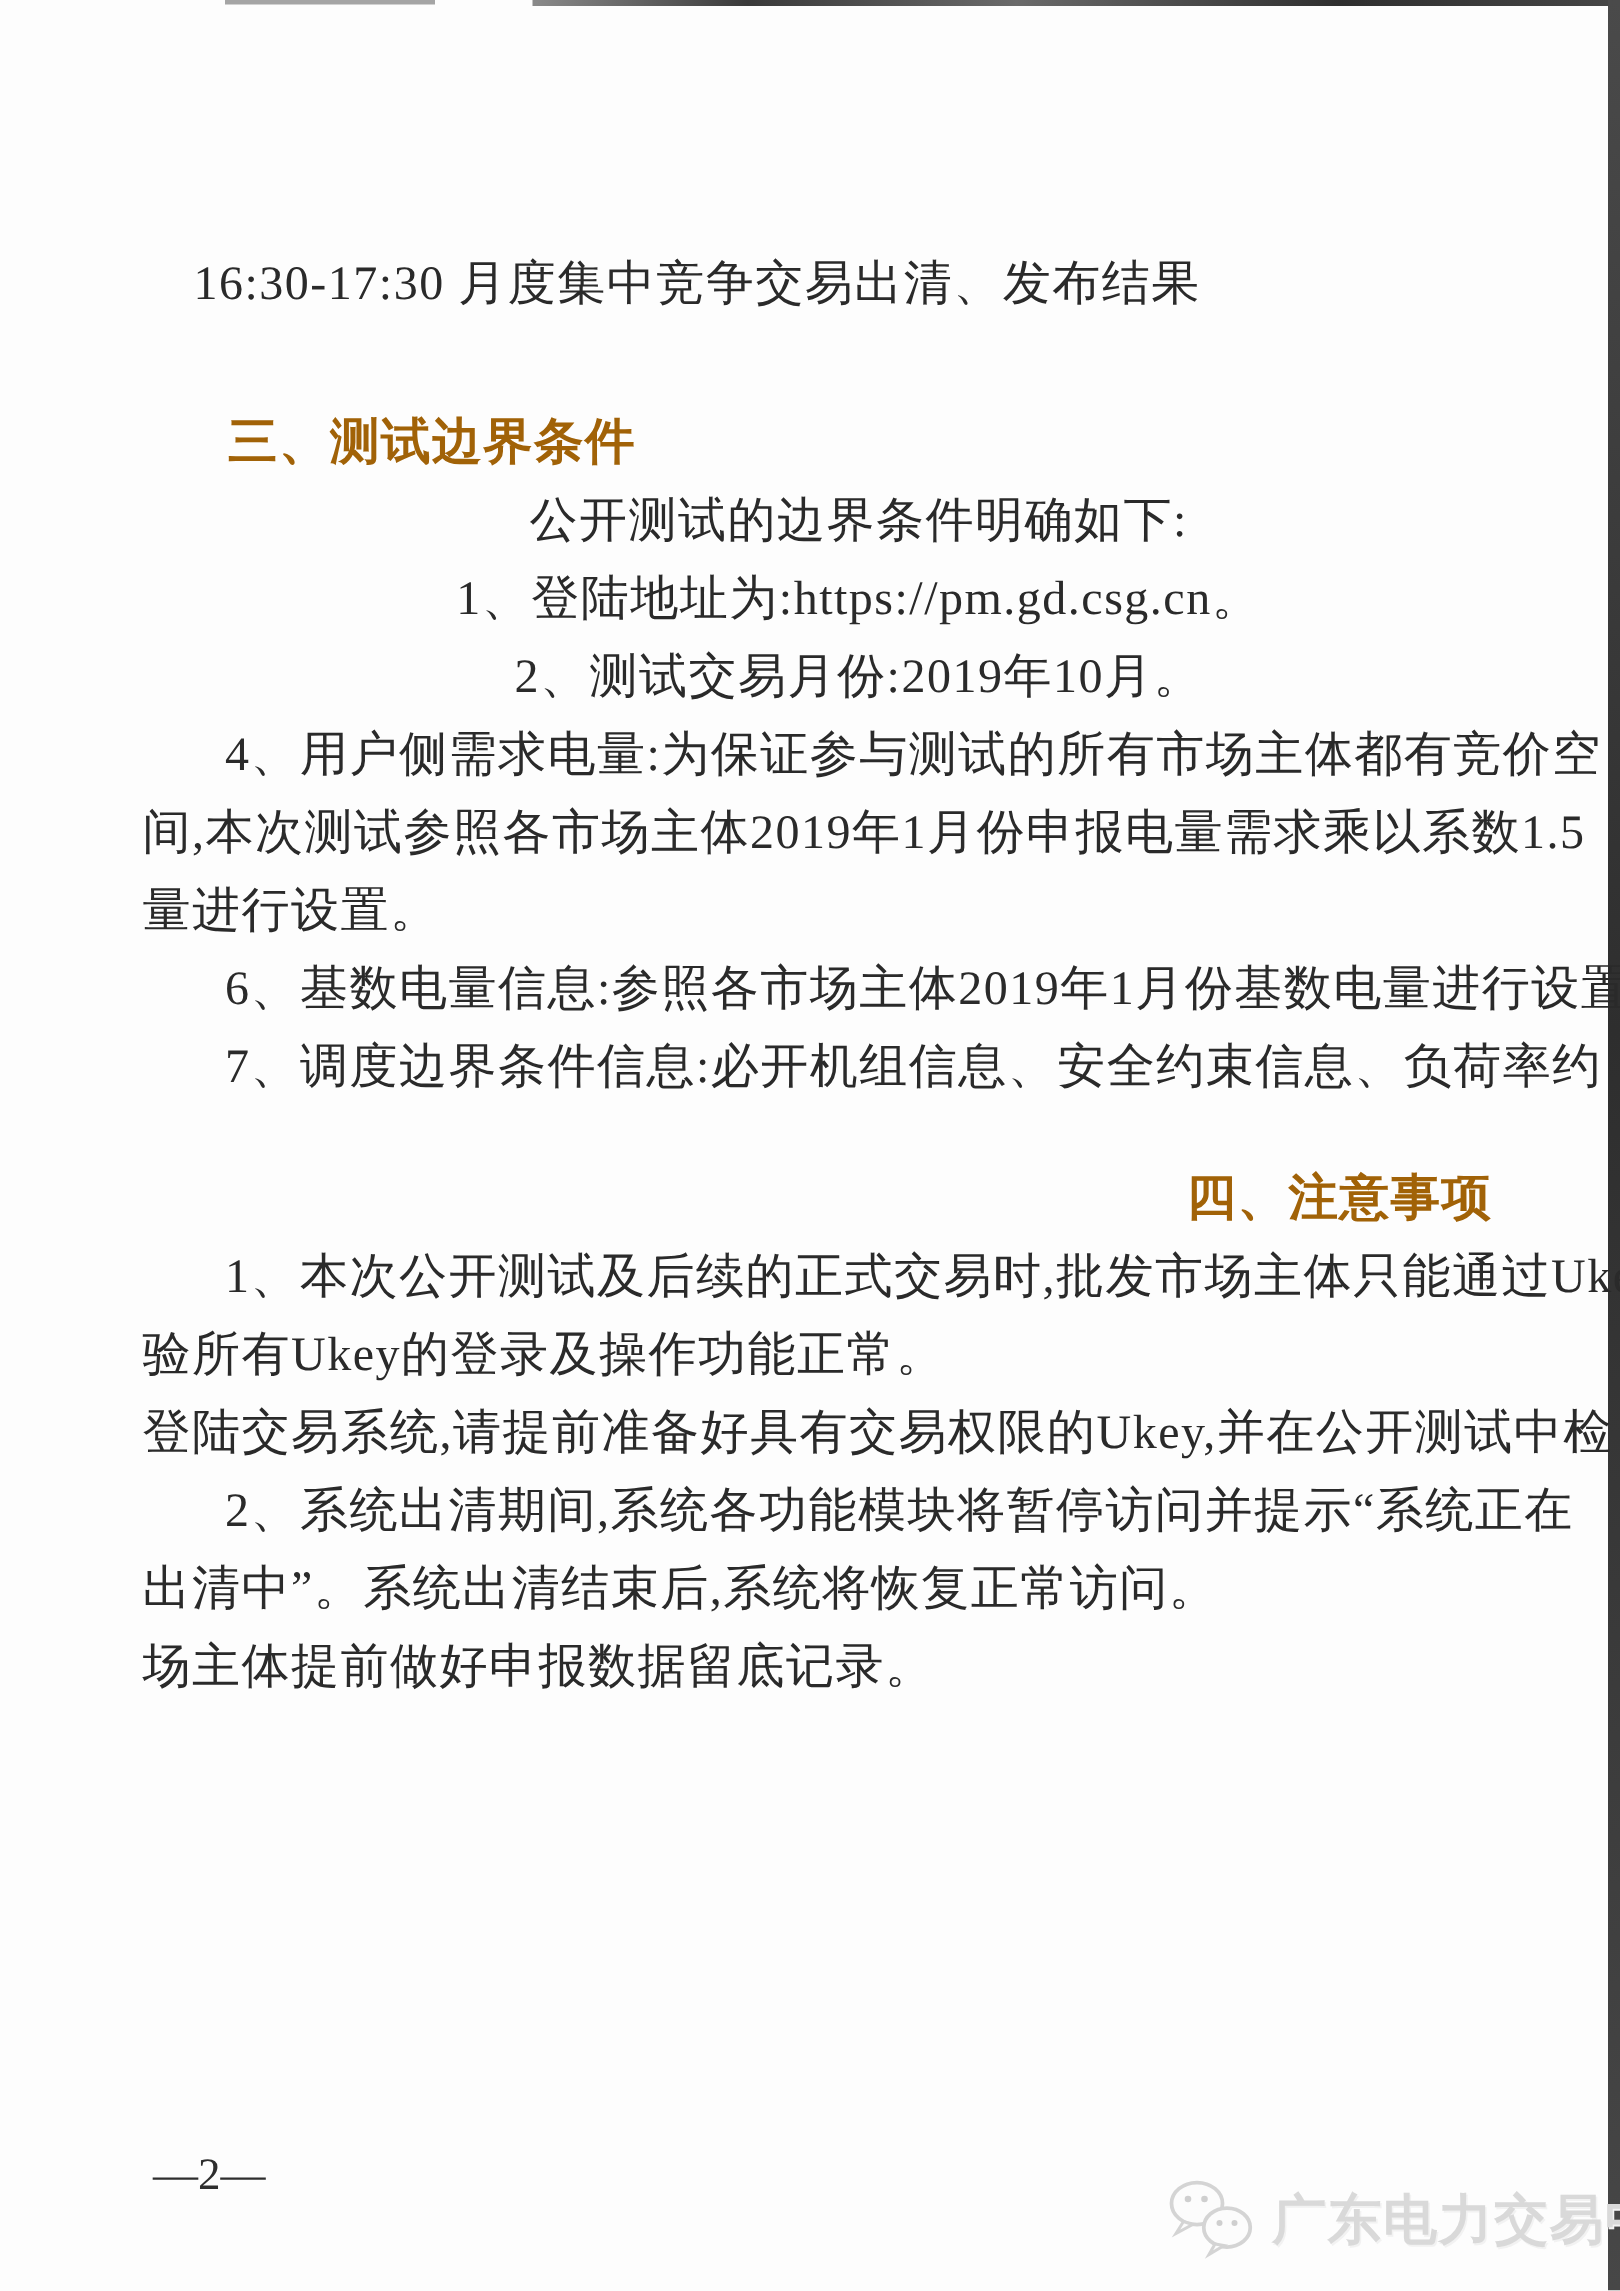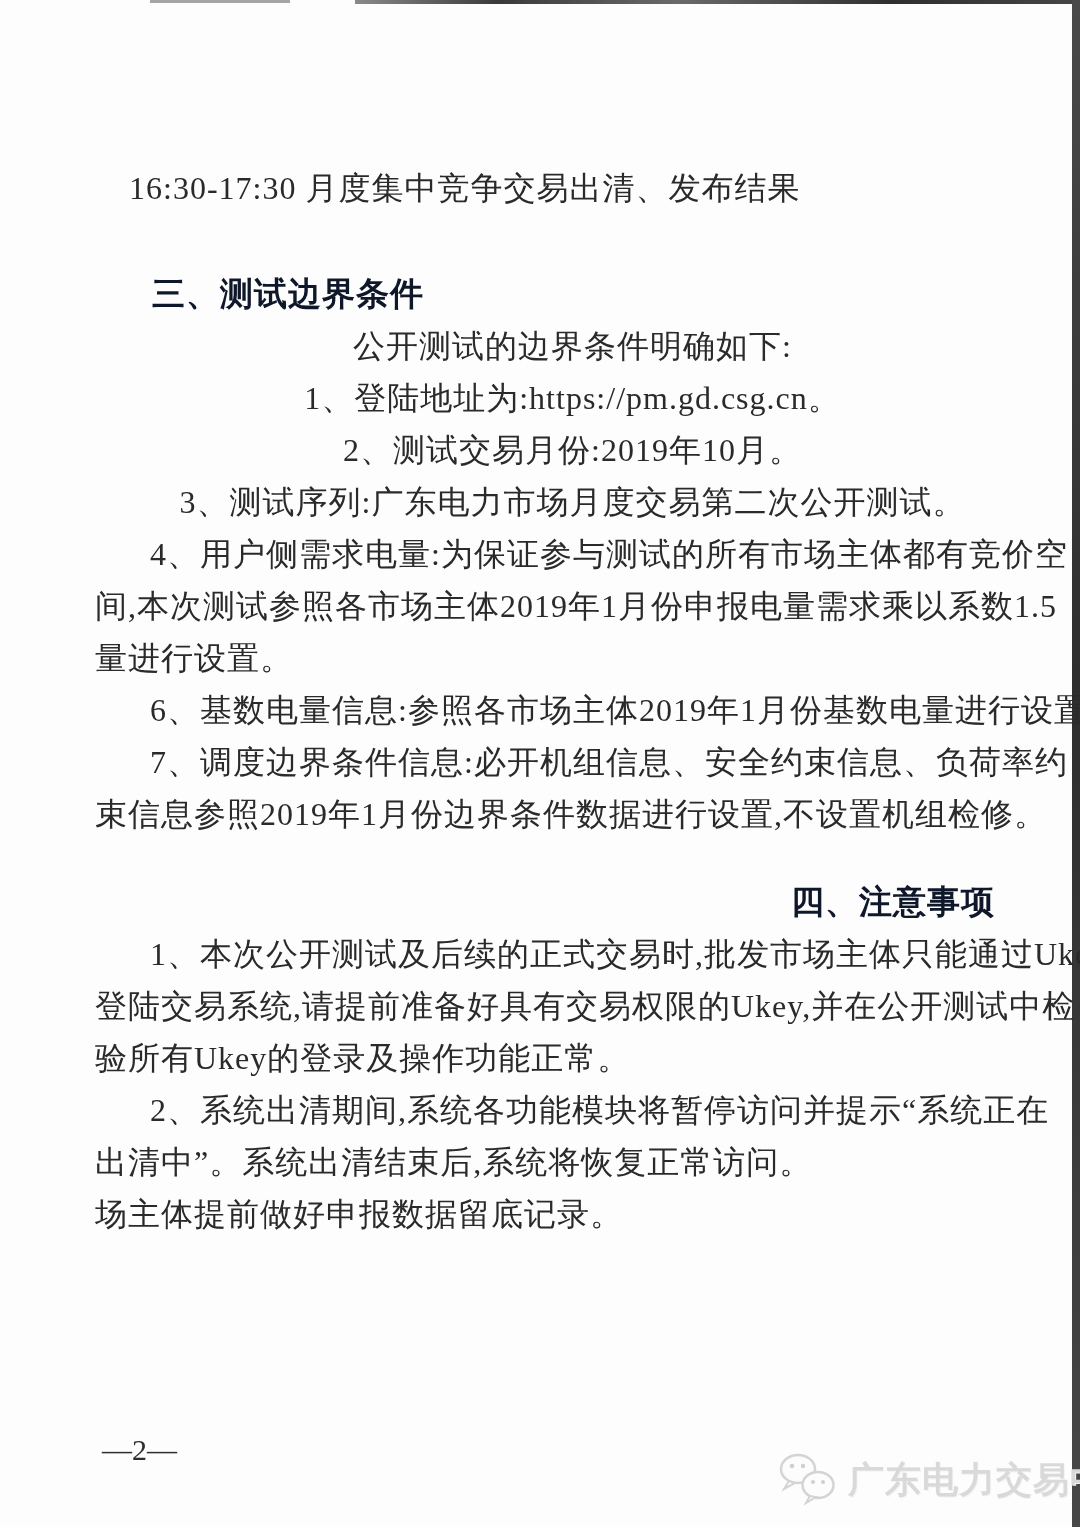--- a/index.html
+++ b/index.html
@@ -57,21 +57,21 @@
     color: #2a2a2a;
     letter-spacing: 1px;
     white-space: nowrap;
   }
   .indent { padding-left: 55px; text-align: center; }
   .indent-sm { padding-left: 34px; }
   .heading {
     font-family: "Liberation Sans", "DejaVu Sans", sans-serif;
     font-weight: 700;
     font-size: 33px;
-    color: #0f172a;
+    color: #a16207;
     padding-left: 57px;
   }
   .gap-lg { margin-top: 54px; }
   .gap-md { margin-top: 36px; text-align: right; }
   
   .page-number {
     position: absolute;
     left: 102px;
     top: 1433px;
     font-family: "Liberation Serif", "DejaVu Serif", serif;
@@ -104,31 +104,29 @@
   <div class="edge-top-frag"></div>
   <div class="edge-top"></div>
   <div class="edge-right"></div>
 
   <div class="content">
     <div class="line indent-sm">16:30-17:30 月度集中竞争交易出清、发布结果</div>
     <div class="line heading gap-lg">三、测试边界条件</div>
     <div class="line indent">公开测试的边界条件明确如下:</div>
     <div class="line indent">1、登陆地址为:https://pm.gd.csg.cn。</div>
     <div class="line indent">2、测试交易月份:2019年10月。</div>
-    <div class="line indent">3、测试序列:广东电力市场月度交易第二次公开测试。</div>
     <div class="line indent">4、用户侧需求电量:为保证参与测试的所有市场主体都有竞价空</div>
     <div class="line">间,本次测试参照各市场主体2019年1月份申报电量需求乘以系数1.5</div>
     <div class="line">量进行设置。</div>
     <div class="line indent">6、基数电量信息:参照各市场主体2019年1月份基数电量进行设置。</div>
     <div class="line indent">7、调度边界条件信息:必开机组信息、安全约束信息、负荷率约</div>
-    <div class="line">束信息参照2019年1月份边界条件数据进行设置,不设置机组检修。</div>
     <div class="line heading gap-md">四、注意事项</div>
     <div class="line indent">1、本次公开测试及后续的正式交易时,批发市场主体只能通过Ukey</div>
+    <div class="line">验所有Ukey的登录及操作功能正常。</div>
     <div class="line">登陆交易系统,请提前准备好具有交易权限的Ukey,并在公开测试中检</div>
-    <div class="line">验所有Ukey的登录及操作功能正常。</div>
     <div class="line indent">2、系统出清期间,系统各功能模块将暂停访问并提示“系统正在</div>
     <div class="line">出清中”。系统出清结束后,系统将恢复正常访问。</div>
     <div class="line">场主体提前做好申报数据留底记录。</div>
   </div>
 
   <div class="page-number">—2—</div>
 
   <div class="brand">
     <span>
       <svg width="64" height="56" viewBox="0 0 64 56" aria-hidden="true">

